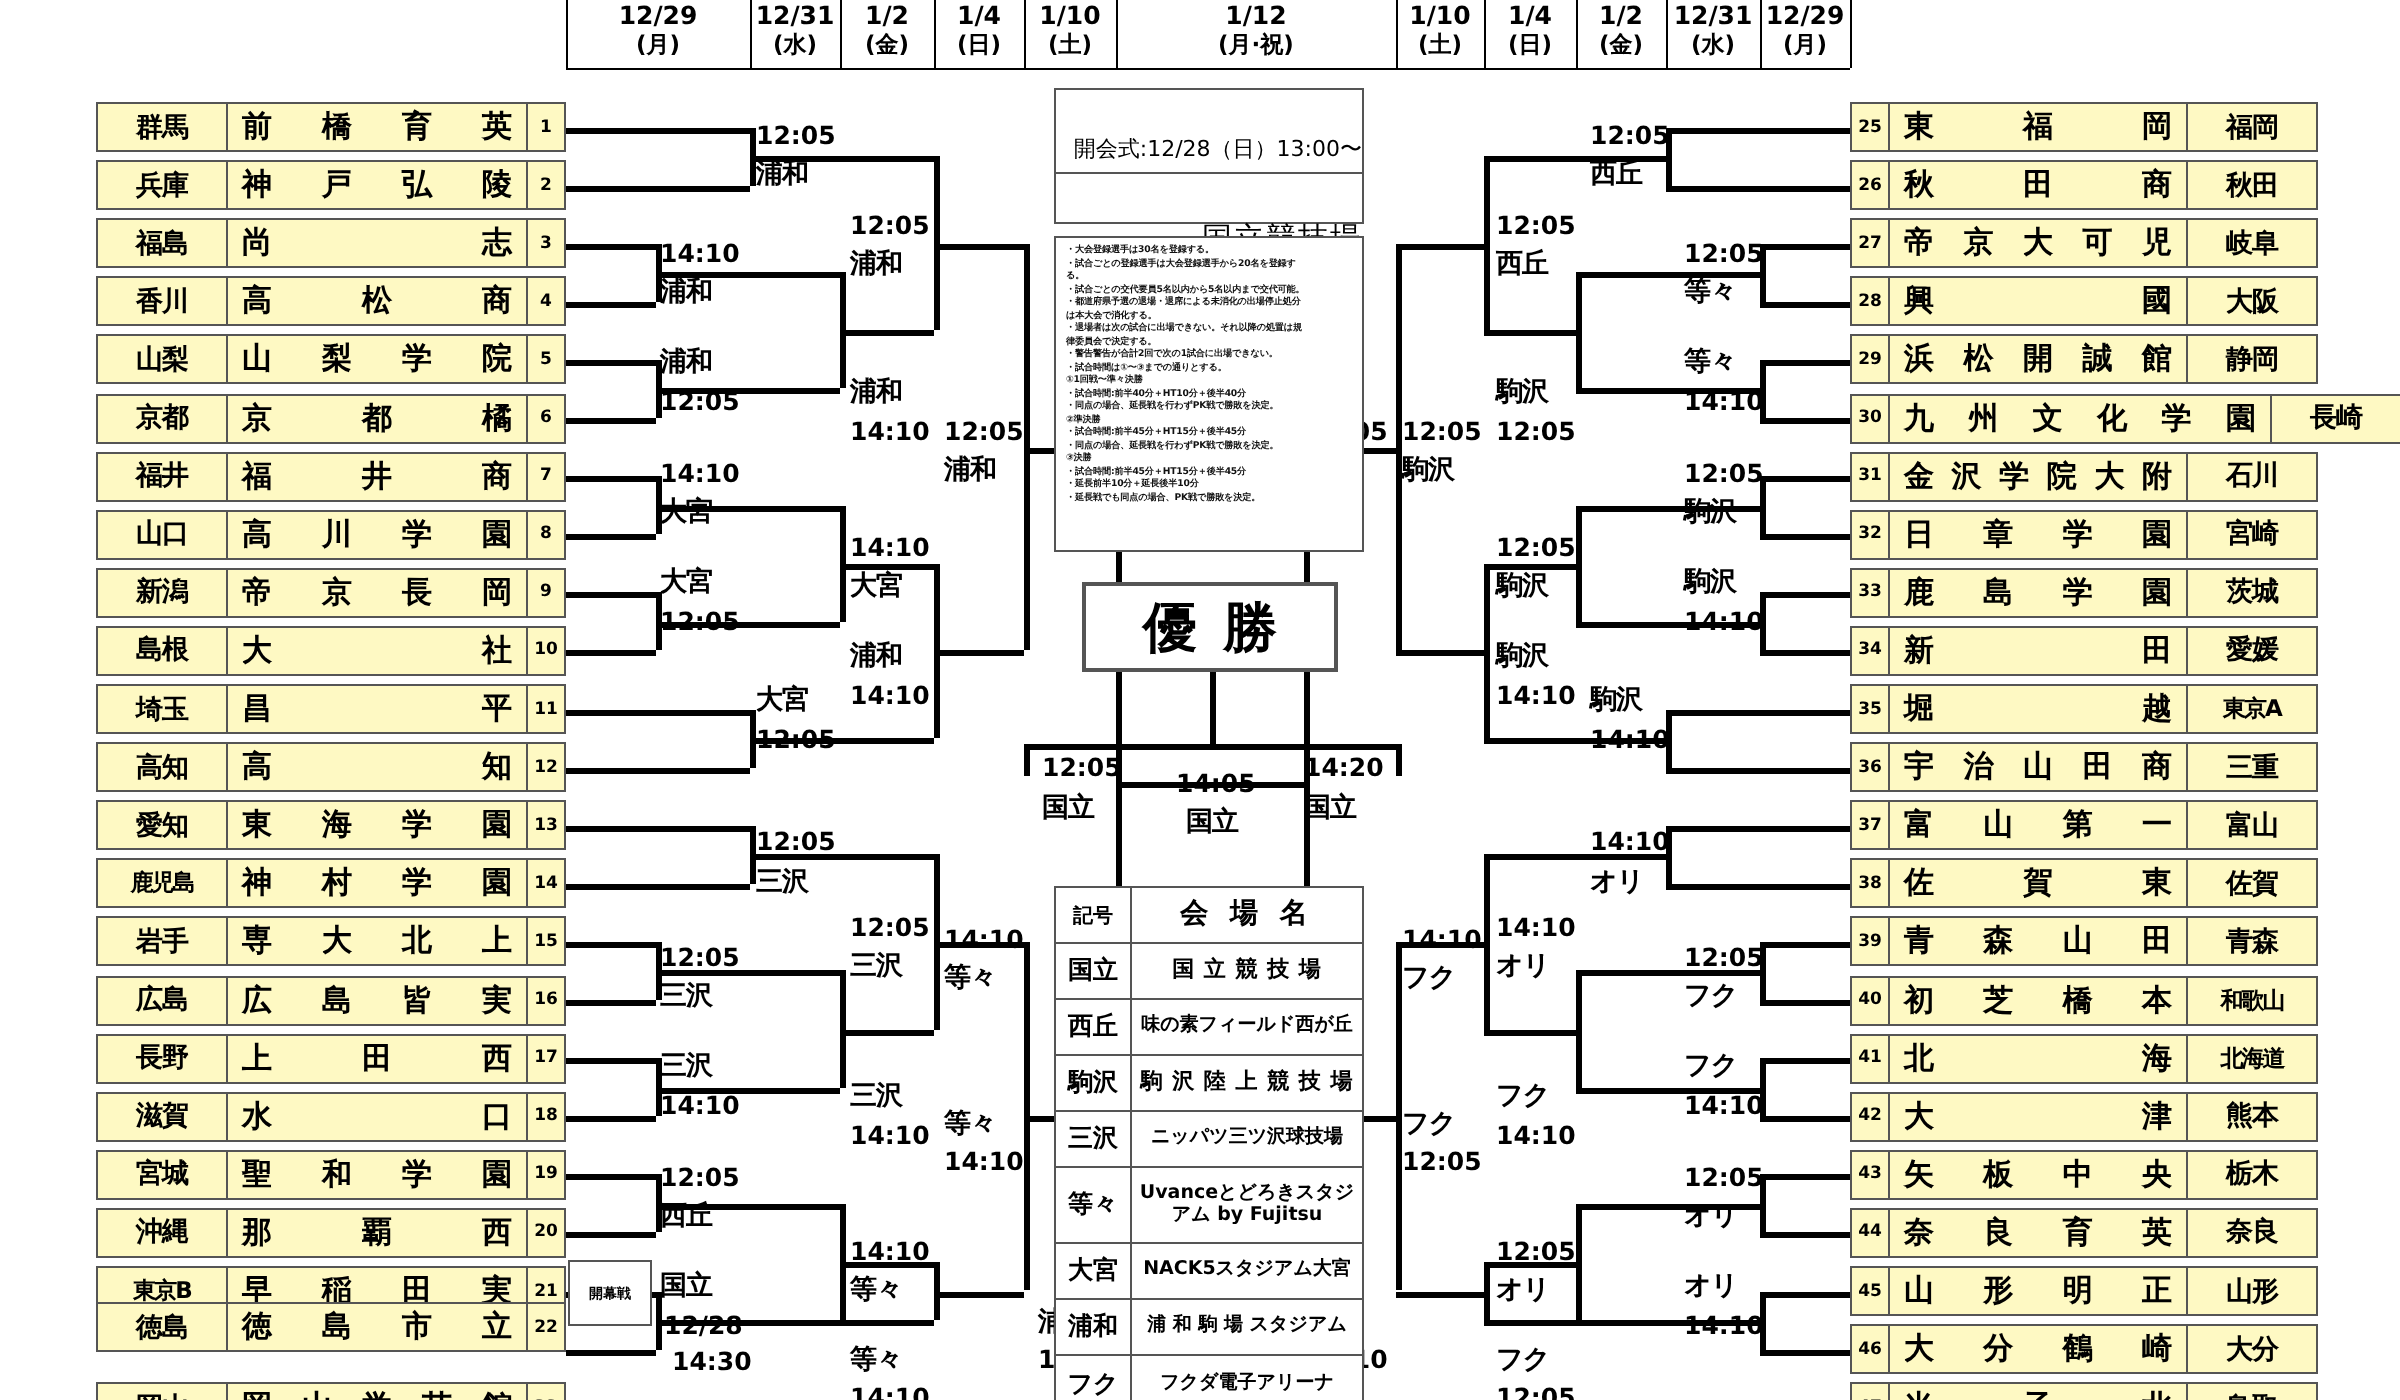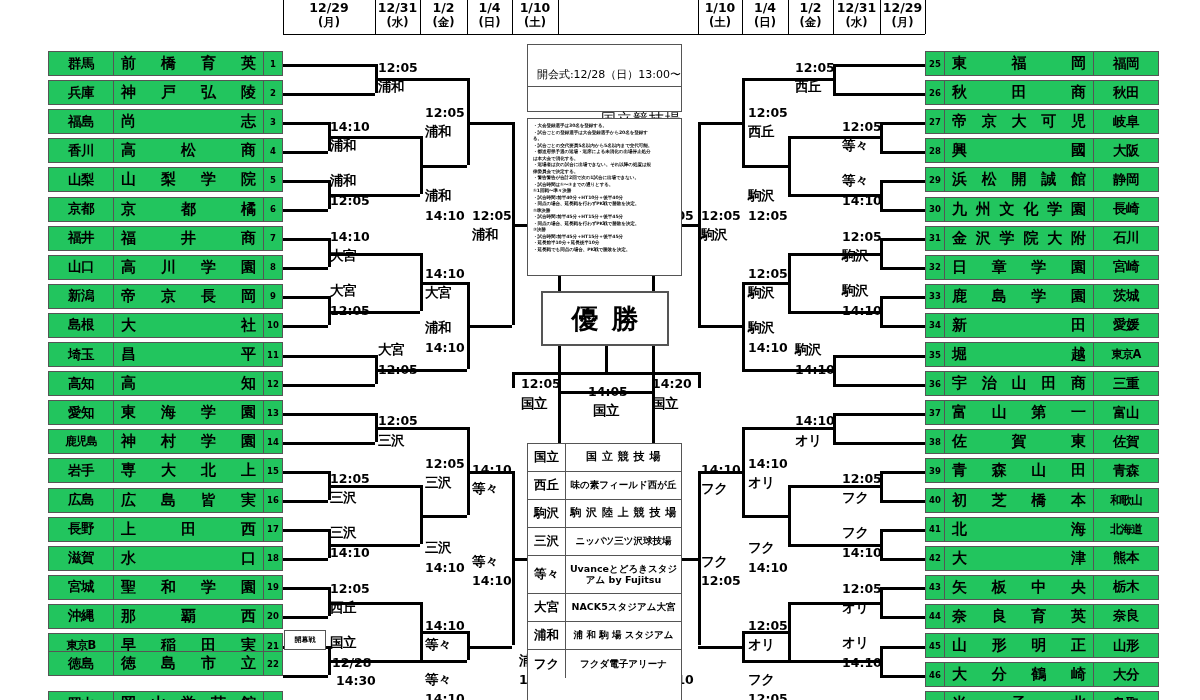--- a/index.html
+++ b/index.html
@@ -16,21 +16,21 @@
   .dcell{position:absolute;top:0;height:34px;text-align:center;
          font-size:12.5px;font-weight:bold;line-height:1.18;padding-top:1px;
          box-sizing:border-box;}
   .dcell .d1{display:block;white-space:nowrap;}
   .dcell .d2{display:block;white-space:nowrap;font-size:11.5px;}
   .dsep{position:absolute;top:0;width:1px;height:34px;background:#000;}
   .hdr-underline{position:absolute;left:283px;top:34px;width:642px;height:1px;background:#000;}
 
   
   .team{position:absolute;height:25px;box-sizing:border-box;
-        border:1.6px solid #555;background:#22c55e;display:flex;align-items:stretch;}
+        border:1.6px solid #555;background:#fef9c3;display:flex;align-items:stretch;}
   .team .pref{width:64px;flex:0 0 64px;border-right:1.4px solid #555;
         display:flex;align-items:center;justify-content:center;
         font-size:13.5px;font-weight:bold;letter-spacing:-0.5px;}
   .team .pref.narrow{font-size:11.5px;letter-spacing:-1px;}
   .team .nm{flex:1;display:flex;align-items:center;justify-content:space-between;
         padding:0 7px;font-size:15px;font-weight:bold;}
   .team .nm span{flex:0 0 auto;}
   .team .no{width:18px;flex:0 0 18px;border-left:1.4px solid #555;
         display:flex;align-items:center;justify-content:center;
         font-size:8.5px;font-weight:bold;}
@@ -107,20 +107,24 @@
       <div class="dcell" style="left: 467px; width: 45px;">
         <span class="d1">1/4</span>
         <span class="d2">(日)</span>
       </div>
       <div class="dsep" style="left: 467px;"></div>
       <div class="dcell" style="left: 512px; width: 46px;">
         <span class="d1">1/10</span>
         <span class="d2">(土)</span>
       </div>
       <div class="dsep" style="left: 512px;"></div>
+      <div class="dcell" style="left: 558px; width: 140px;">
+        <span class="d1">1/12</span>
+        <span class="d2">(月·祝)</span>
+      </div>
       <div class="dsep" style="left: 558px;"></div>
       <div class="dcell" style="left: 698px; width: 44px;">
         <span class="d1">1/10</span>
         <span class="d2">(土)</span>
       </div>
       <div class="dsep" style="left: 698px;"></div>
       <div class="dcell" style="left: 742px; width: 46px;">
         <span class="d1">1/4</span>
         <span class="d2">(日)</span>
       </div>
@@ -405,21 +409,21 @@
         <div class="no">29</div>
         <div class="nm">
           <span>浜</span>
           <span>松</span>
           <span>開</span>
           <span>誠</span>
           <span>館</span>
         </div>
         <div class="pref">静岡</div>
       </div>
-      <div class="team right" style="left: 925px; top: 196.5px; width: 234px;">
+      <div class="team right" style="left: 925px; top: 196.5px; width: 276px;">
         <div class="no">30</div>
         <div class="nm">
           <span>九</span>
           <span>州</span>
           <span>文</span>
           <span>化</span>
           <span>学</span>
           <span>園</span>
         </div>
         <div class="pref">長崎</div>
@@ -819,21 +823,21 @@
       <div class="mt" style="left: 701px; top: 462px;">14:10</div>
       <div class="mv" style="left: 701px; top: 480px;">フク</div>
       <div class="mt" style="left: 701px; top: 573px;">12:05</div>
       <div class="mv" style="left: 701px; top: 553px;">フク</div>
       <div class="mt" style="left: 654px; top: 208px;">12:05</div>
       <div class="mv" style="left: 654px; top: 226px;">等々</div>
       <div class="mt" style="left: 654px; top: 672px;">14:10</div>
       <div class="mv" style="left: 654px; top: 652px;">浦和</div>
     </div>
 
-  <div class="kickoff" style="left:284px;top:630px;width:42px;height:20px;text-align:center;">
+  <div class="kickoff" style="left:284px;top:630px;width:42px;height:33px;text-align:center;">
     <span>開幕戦</span>
   </div>
   <div class="mt" style="left:332px;top:655px;">12/28</div>
   <div class="mt" style="left:336px;top:673px;">14:30</div>
 
   <div class="infobox" style="left:527px;top:44px;width:155px;height:68px;">
     <div class="inforow">開会式:12/28（日）13:00〜</div>
     <div class="inforow big">国立競技場</div>
   </div>
 
@@ -853,32 +857,36 @@
       <p>・同点の場合、延長戦を行わずPK戦で勝敗を決定。</p>
       <p>②準決勝</p>
       <p>・試合時間:前半45分＋HT15分＋後半45分</p>
       <p>・同点の場合、延長戦を行わずPK戦で勝敗を決定。</p>
       <p>③決勝</p>
       <p>・試合時間:前半45分＋HT15分＋後半45分</p>
       <p>・延長前半10分＋延長後半10分</p>
       <p>・延長戦でも同点の場合、PK戦で勝敗を決定。</p>
     </div>
 
-  <div class="champbox" style="left:541px;top:291px;width:128px;height:55px;">
+  <div class="champbox" style="left:541px;top:291px;width:128px;height:45px;">
     <span>優勝</span>
   </div>
 
   <div class="mt" style="left:521px;top:376px;">12:05</div>
   <div class="mv" style="left:521px;top:395px;">国立</div>
   <div class="mt" style="left:652px;top:376px;">14:20</div>
   <div class="mv" style="left:652px;top:395px;">国立</div>
   <div class="mt" style="left:588px;top:384px;">14:05</div>
   <div class="mv" style="left:593px;top:402px;">国立</div>
 
   <div class="vtable" style="left:527px;top:443px;width:155px;height:260px;" id="vtable">
+      <div class="vrow head" style="height: 28px;">
+        <div class="vk">記号</div>
+        <div class="vn">会 場 名</div>
+      </div>
       <div class="vrow" style="height: 28px;">
         <div class="vk">国立</div>
         <div class="vn">国 立 競 技 場</div>
       </div>
       <div class="vrow" style="height: 28px;">
         <div class="vk">西丘</div>
         <div class="vn sm">味の素フィールド西が丘</div>
       </div>
       <div class="vrow" style="height: 28px;">
         <div class="vk">駒沢</div>

